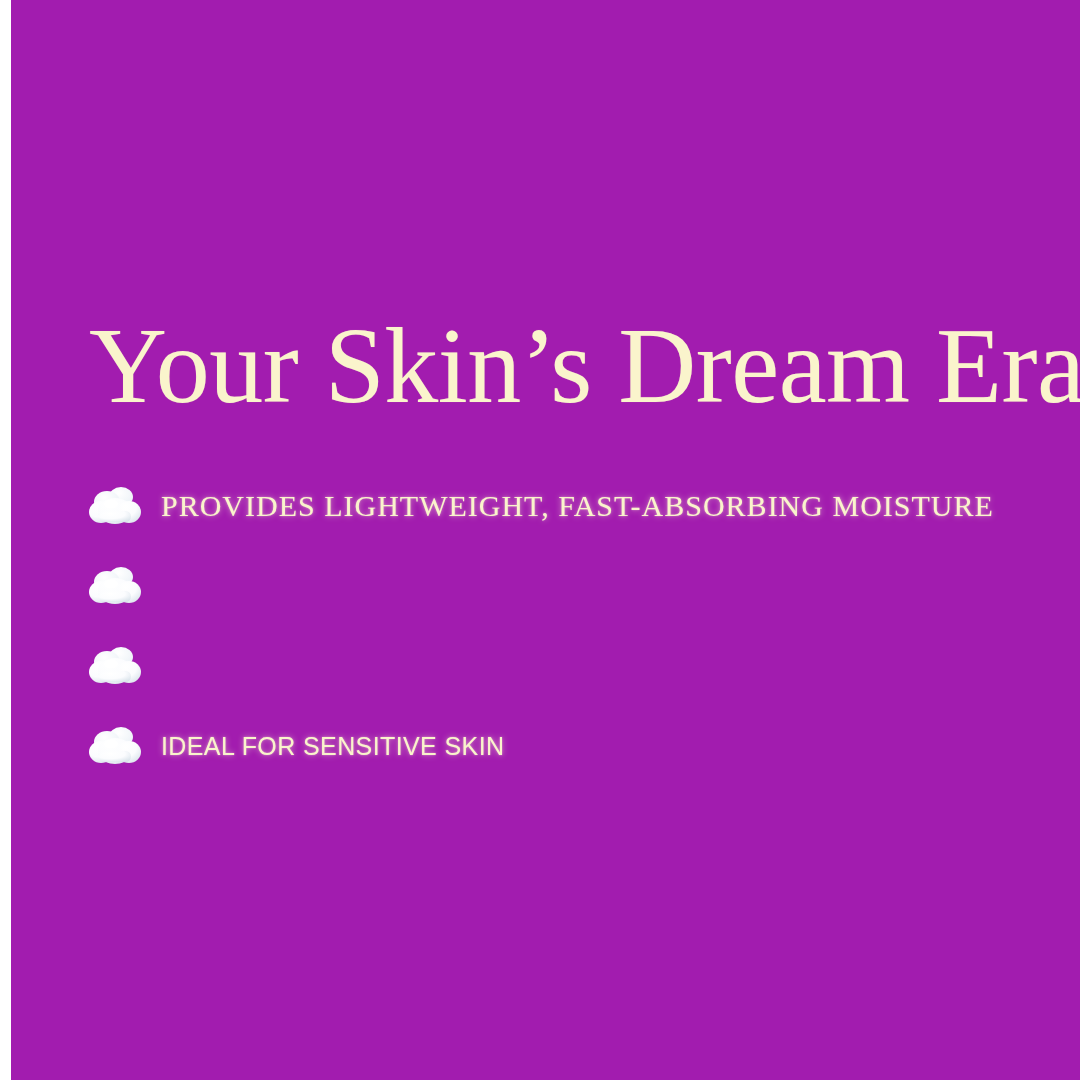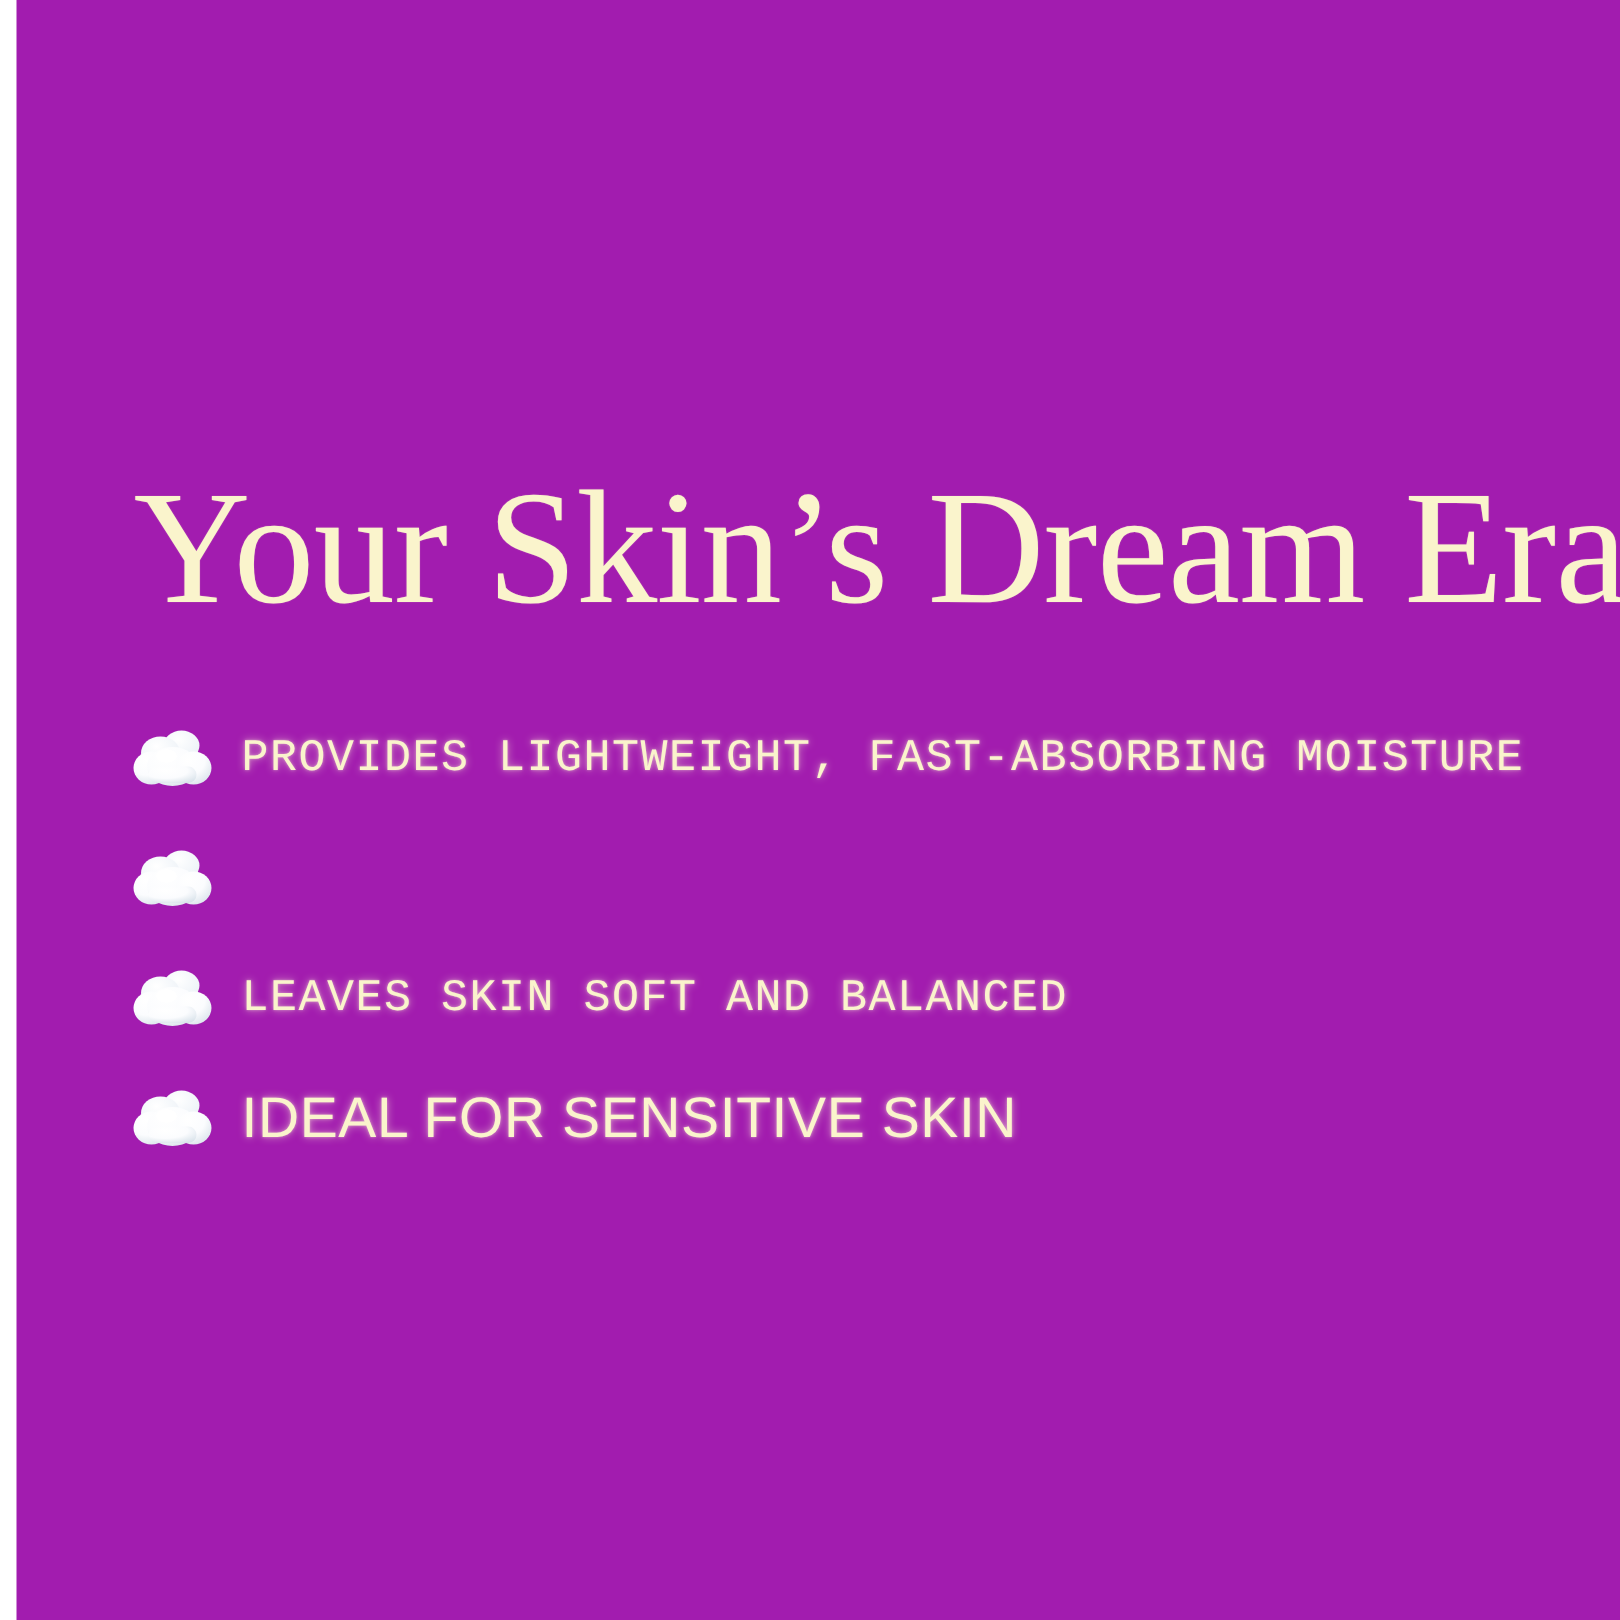--- a/index.html
+++ b/index.html
@@ -77,31 +77,31 @@
     color: #FAF4CC;
     font-size: 30px;
     line-height: 1;
     white-space: nowrap;
     text-shadow: 0 0 6px rgba(255,252,215,0.55),
                  0 0 2px rgba(255,252,215,0.45);
   }
 
   
   .benefit-text.mono {
-    font-family: Liberation Mono, monospace;
+    font-family: Liberation Serif, serif;
     font-weight: 300;
     letter-spacing: 1.0px;
   }
 
   
   .benefit-text.sans {
     font-family: "Liberation Sans", "DejaVu Sans", sans-serif;
     font-weight: 300;
     letter-spacing: 0.4px;
-    font-size: 38px;
+    font-size: 25px;
   }
 </style>
 </head>
 <body>
 
 <div id="poster">
 
   <h1 id="headline">Your Skin’s Dream Era</h1>
 
   <ul id="benefits">
@@ -151,21 +151,20 @@
         <svg viewBox="0 0 56 46" xmlns="http://www.w3.org/2000/svg">
           <ellipse cx="34" cy="14" rx="12" ry="10" fill="url(#cg1b)"></ellipse>
           <ellipse cx="20" cy="19" rx="13" ry="11" fill="url(#cg1b)"></ellipse>
           <ellipse cx="14" cy="29" rx="12" ry="11" fill="url(#cg1)"></ellipse>
           <ellipse cx="28" cy="28" rx="17" ry="13" fill="url(#cg1)"></ellipse>
           <ellipse cx="42" cy="29" rx="12" ry="11" fill="url(#cg1)"></ellipse>
           <rect x="12" y="28" width="32" height="11" rx="5.5" fill="url(#cg1)"></rect>
           <ellipse cx="24" cy="21" rx="7" ry="4.5" fill="#ffffff" opacity="0.85"></ellipse>
         </svg>
       </span>
-      <span class="benefit-text mono">LEAVES SKIN SOFT AND BALANCED</span>
     </li>
 
     <li class="benefit-row">
       <span class="cloud-bullet">
         <svg viewBox="0 0 56 46" xmlns="http://www.w3.org/2000/svg">
           <ellipse cx="34" cy="14" rx="12" ry="10" fill="url(#cg1b)"></ellipse>
           <ellipse cx="20" cy="19" rx="13" ry="11" fill="url(#cg1b)"></ellipse>
           <ellipse cx="14" cy="29" rx="12" ry="11" fill="url(#cg1)"></ellipse>
           <ellipse cx="28" cy="28" rx="17" ry="13" fill="url(#cg1)"></ellipse>
           <ellipse cx="42" cy="29" rx="12" ry="11" fill="url(#cg1)"></ellipse>

